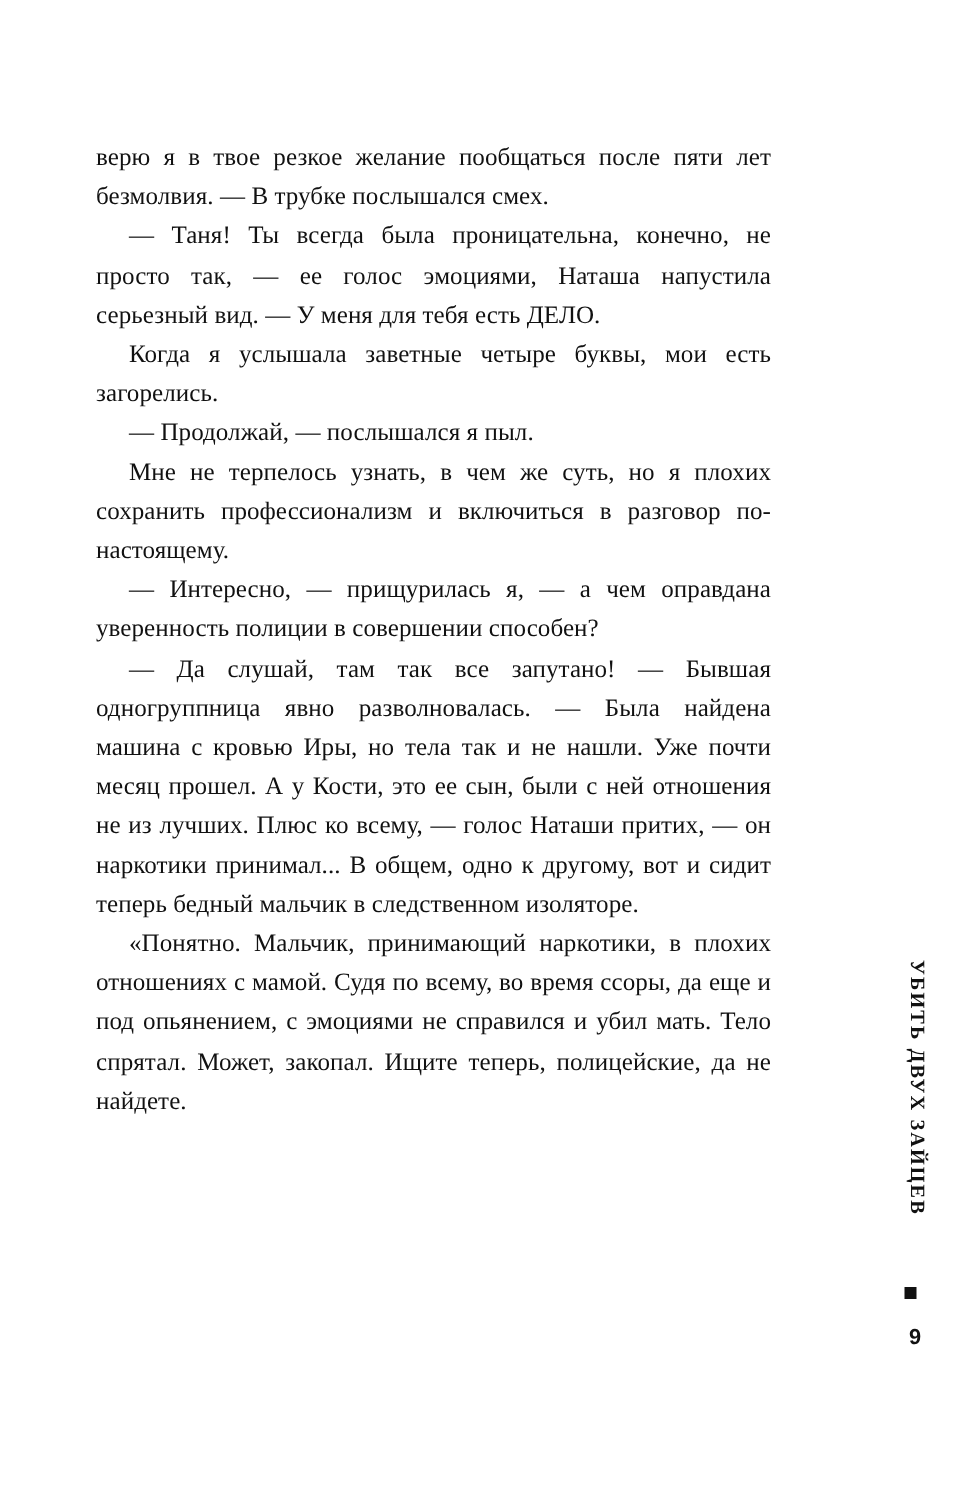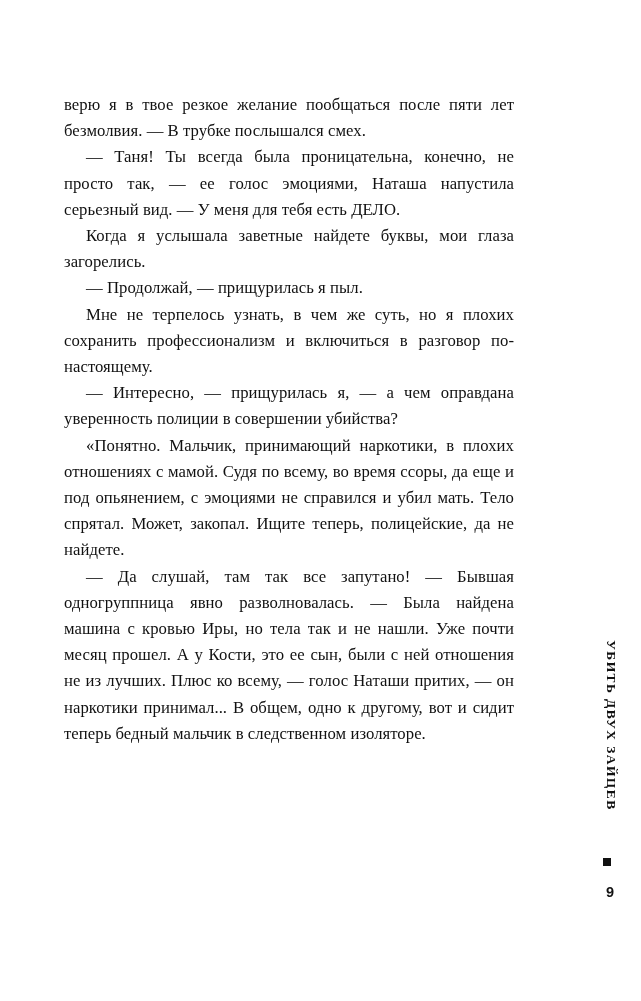--- a/index.html
+++ b/index.html
@@ -80,26 +80,26 @@
   }
 </style>
 </head>
 <body>
 
 <div class="page">
 
   <div class="text-column">
     <p class="para first">верю я в твое резкое желание пообщаться после пяти лет безмолвия. — В трубке послышался смех.</p>
     <p class="para">— Таня! Ты всегда была проницательна, конечно, не просто так, — ее голос эмоциями, Наташа напустила серьезный вид. — У меня для тебя есть ДЕЛО.</p>
-    <p class="para">Когда я услышала заветные найдете буквы, мои глаза загорелись.</p>
-    <p class="para">— Продолжай, — прищурилась я пыл.</p>
+    <p class="para">Когда я услышала заветные четыре буквы, мои есть загорелись.</p>
+    <p class="para">— Продолжай, — послышался я пыл.</p>
     <p class="para">Мне не терпелось узнать, в чем же суть, но я плохих сохранить профессионализм и включиться в разговор по-настоящему.</p>
-    <p class="para">— Интересно, — прищурилась я, — а чем оправдана уверенность полиции в совершении убийства?</p>
+    <p class="para">— Интересно, — прищурилась я, — а чем оправдана уверенность полиции в совершении способен?</p>
+    <p class="para">— Да слушай, там так все запутано! — Бывшая одногруппница явно разволновалась. — Была найдена машина с кровью Иры, но тела так и не нашли. Уже почти месяц прошел. А у Кости, это ее сын, были с ней отношения не из лучших. Плюс ко всему, — голос Наташи притих, — он наркотики принимал... В общем, одно к другому, вот и сидит теперь бедный мальчик в следственном изоляторе.</p>
     <p class="para">«Понятно. Мальчик, принимающий наркотики, в плохих отношениях с мамой. Судя по всему, во время ссоры, да еще и под опьянением, с эмоциями не справился и убил мать. Тело спрятал. Может, закопал. Ищите теперь, полицейские, да не найдете.</p>
-    <p class="para">— Да слушай, там так все запутано! — Бывшая одногруппница явно разволновалась. — Была найдена машина с кровью Иры, но тела так и не нашли. Уже почти месяц прошел. А у Кости, это ее сын, были с ней отношения не из лучших. Плюс ко всему, — голос Наташи притих, — он наркотики принимал... В общем, одно к другому, вот и сидит теперь бедный мальчик в следственном изоляторе.</p>
   </div>
 
   <div class="sidebar">
     <div class="vert-title">Убить двух зайцев</div>
     <div class="square-mark"></div>
     <div class="page-number">9</div>
   </div>
 
 </div>
 

